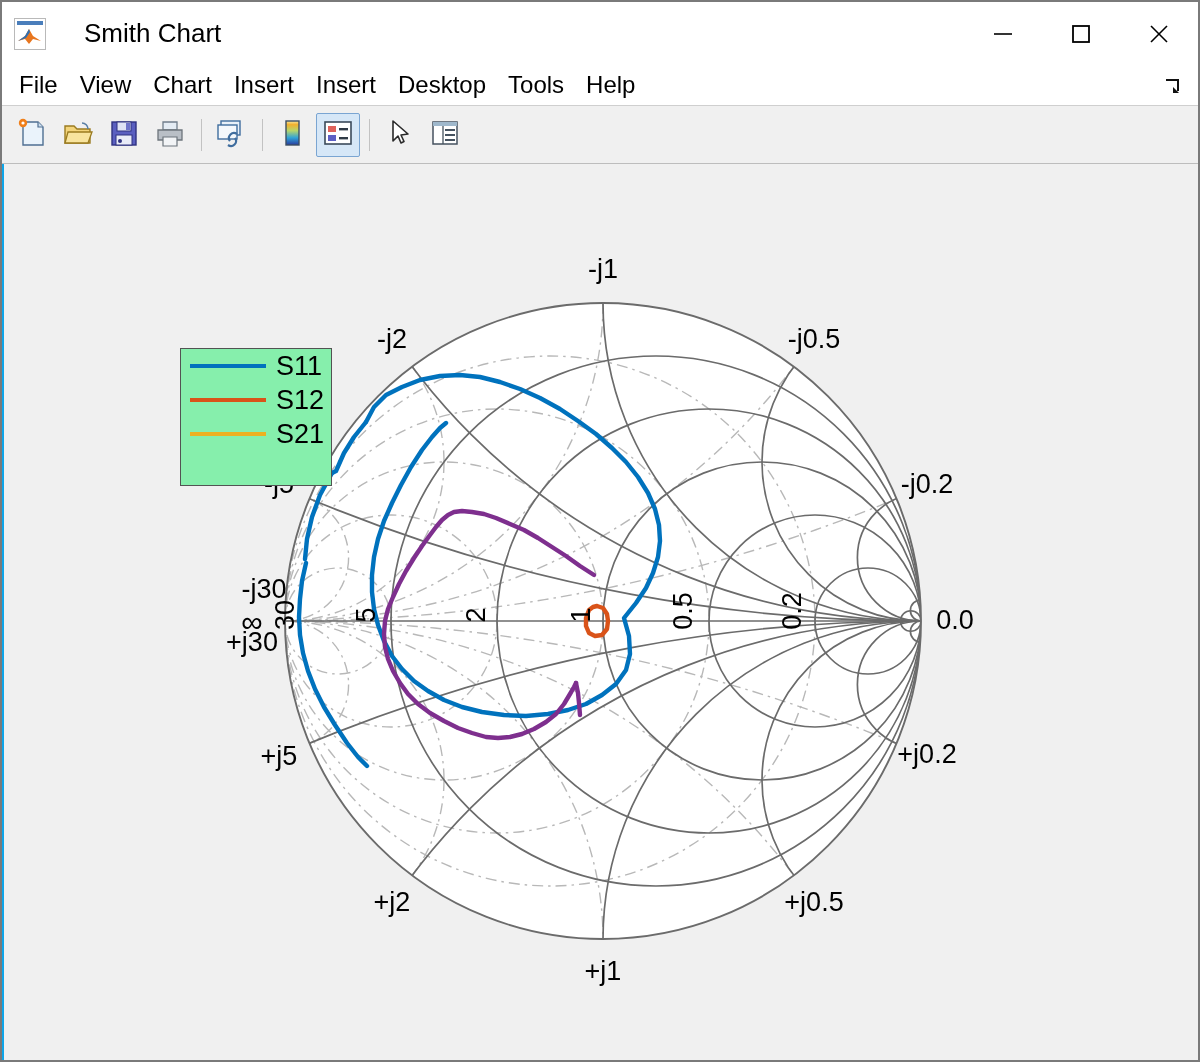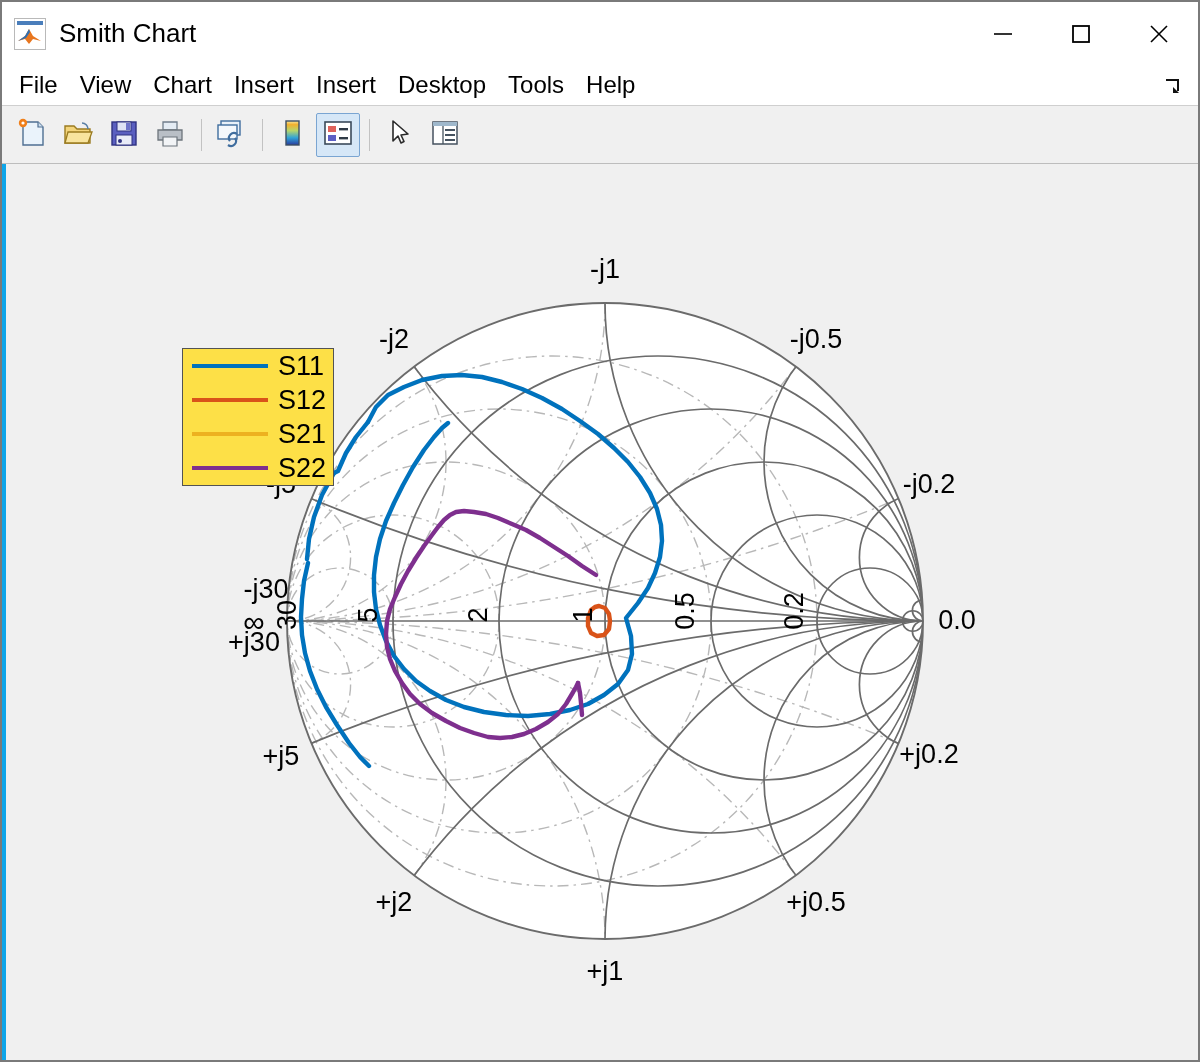--- a/index.html
+++ b/index.html
@@ -17,20 +17,21 @@
     background:#ffffff;
     display:flex;flex-direction:column;
   }
 
   
   .titlebar{
     height:63px;flex:0 0 63px;
     display:flex;align-items:center;
     background:#ffffff;
     position:relative;
+    gap:25px;
   }
   .app-icon{
     width:30px;height:30px;margin-left:12px;
     border:1px solid #b9b9b9;background:#ffffff;
     position:relative;overflow:hidden;flex:0 0 auto;
   }
   .app-icon .bar{position:absolute;left:2px;right:2px;top:2px;height:4px;background:#4a7ebb;}
   .app-icon svg{position:absolute;left:2px;top:6px;}
   .title-text{
     font-size:26px;color:#000;margin-left:13px;
@@ -70,30 +71,30 @@
     border:1px solid transparent;border-radius:2px;
     box-sizing:border-box;
   }
   .tb-btn.active{border:1px solid #7aa5d2;background:#d6e7f7;}
   .tb-sep{width:1px;height:32px;background:#c2c2c2;margin:0 7px;}
 
   
   .figure{
     flex:1 1 auto;position:relative;
     background:#f0f0f0;
-    border-left:4px solid #0ea5e9;
+    border-left:2px solid #0ea5e9;
     overflow:hidden;
   }
   .figure svg{position:absolute;left:0;top:0;}
 
   
   .legend{
     position:absolute;left:176px;top:184px;
     width:152px;height:138px;
-    background:#fde047;border:1px solid #535353;
+    background:#86efac;border:1px solid #535353;
     box-sizing:border-box;
     display:flex;flex-direction:column;
   }
   .legend-row{
     height:34px;display:flex;align-items:center;
   }
   .legend-line{width:76px;height:4px;margin-left:9px;flex:0 0 auto;}
   .legend-label{
     font-size:27px;color:#000;margin-left:10px;
     font-family:"Liberation Sans",sans-serif;line-height:1;
@@ -348,19 +349,15 @@
         <span class="legend-label">S11</span>
       </div>
       <div class="legend-row">
         <span class="legend-line" style="background:#D95319"></span>
         <span class="legend-label">S12</span>
       </div>
       <div class="legend-row">
         <span class="legend-line" style="background:#EDB120"></span>
         <span class="legend-label">S21</span>
       </div>
-      <div class="legend-row">
-        <span class="legend-line" style="background:#7E2F8E"></span>
-        <span class="legend-label">S22</span>
-      </div>
     </div>
   </div>
 </div>
 
 </body></html>

